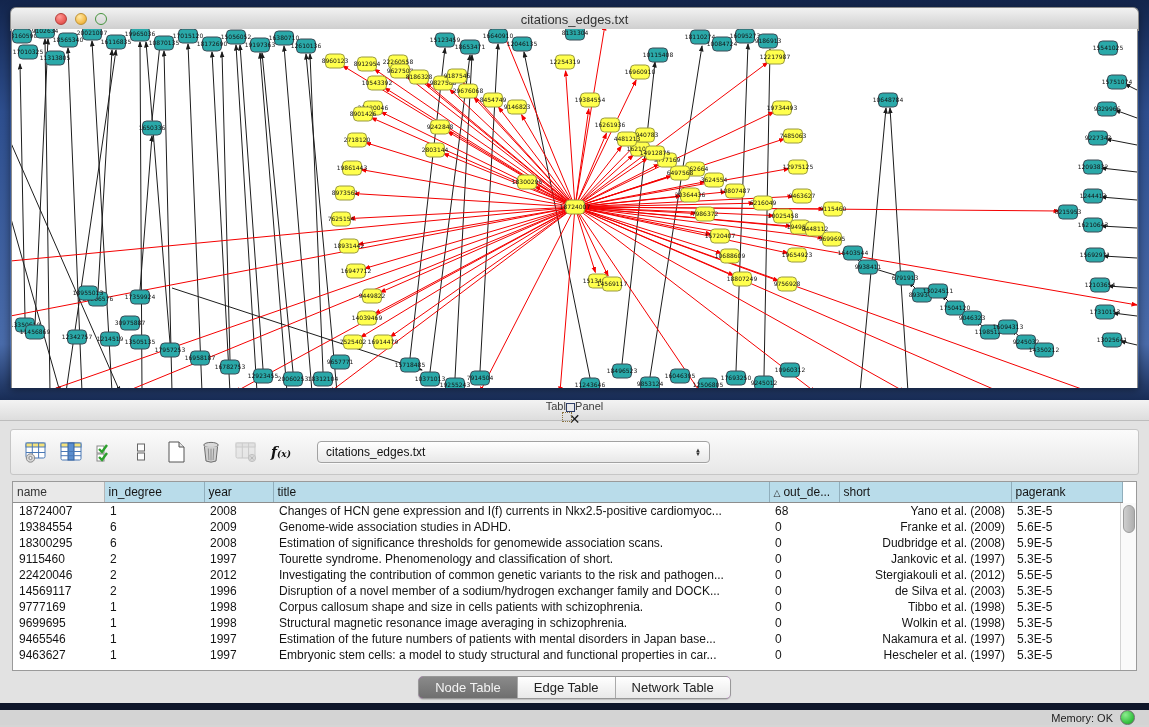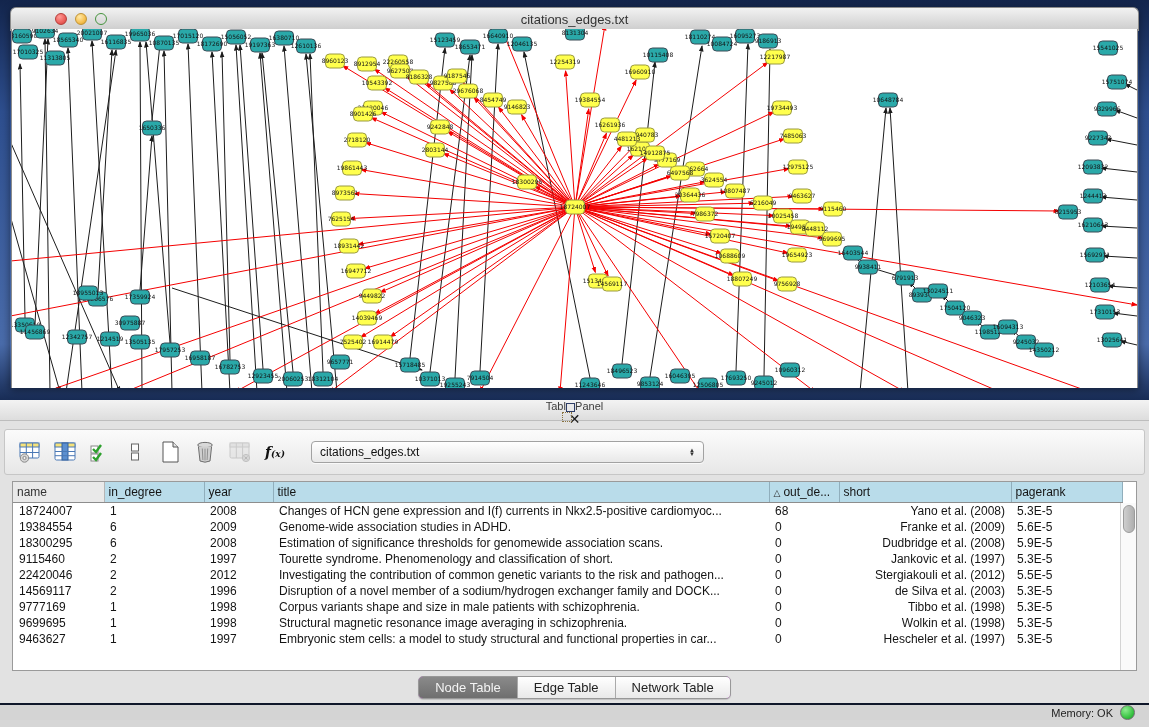--- a/index.html
+++ b/index.html
@@ -32,21 +32,21 @@
   
   .table-panel{flex:1;background:#e2e2e2;display:flex;flex-direction:column;}
   .panel-titlebar{height:20px;background:linear-gradient(#f3f3f3,#dddddd);border-bottom:1px solid #bdbdbd;
     display:flex;align-items:center;padding:0 10px;font-size:11px;color:#3c3c3c;flex-direction:column;}
   .panel-titlebar .spacer{flex:1;}
   .float-icon{width:13px;height:13px;position:relative;margin-right:12px;cursor:pointer;}
   .float-icon .b{position:absolute;left:0;top:0;width:8px;height:8px;border:1px dotted #8a7340;}
   .float-icon .f{position:absolute;right:0;bottom:0;width:7px;height:7px;border:1px solid #2e3d66;background:#e9e9e9;}
   .close-x{font-size:14px;font-weight:bold;color:#1a1a1a;cursor:pointer;line-height:1;}
 
-  .toolbar{margin:8px 4px 0;height:46px;flex:0 0 46px;display:flex;align-items:center;
+  .toolbar{margin:8px 10px 0;height:46px;flex:0 0 46px;display:flex;align-items:center;
     background:linear-gradient(#fbfbfb,#e7e7e7);border:1px solid #c6c6c6;border-radius:3px;padding:0 12px;box-sizing:border-box;}
   .tool{width:26px;height:26px;margin-right:9px;display:flex;align-items:center;justify-content:center;cursor:pointer;}
   .tool svg{display:block;}
   .tool.disabled{opacity:.45;cursor:default;}
   .fx{font-family:"DejaVu Serif",serif;font-style:italic;font-weight:bold;font-size:14px;color:#111;}
   .fx small{font-size:9px;}
   .dropdown{margin-left:14px;width:393px;height:22px;border:1px solid #a2a2a2;border-radius:4px;
     background:linear-gradient(#ffffff,#e8e8e8);display:flex;align-items:center;padding:0 8px;box-sizing:border-box;
     font-size:12px;color:#111;cursor:pointer;box-shadow:0 1px 0 rgba(255,255,255,.7);}
   .dropdown .val{flex:1;}
@@ -66,21 +66,21 @@
     background:linear-gradient(90deg,#cfcfcf,#aeaeae);border:1px solid #9b9b9b;}
 
   .tabs-row{height:32px;flex:0 0 32px;display:flex;align-items:center;justify-content:center;}
   .seg{display:flex;border:1px solid #989898;border-radius:5px;overflow:hidden;background:#d946ef;
     box-shadow:0 1px 1px rgba(0,0,0,.15);}
   .seg button{font-family:inherit;font-size:13px;padding:3px 16px;border:none;border-right:1px solid #aaa;
     background:linear-gradient(#ffffff,#e9e9e9);color:#222;cursor:pointer;}
   .seg button:last-child{border-right:none;}
   .seg button.active{background:linear-gradient(#8a8a8a,#6f6f6f);color:#f4f4f4;}
 
-  .statusbar{flex:1;background:#d4d4d4;border-top:2px solid #0f172a;display:flex;align-items:center;
+  .statusbar{flex:1;background:#d4d4d4;border-top:7px solid #0f172a;display:flex;align-items:center;
     justify-content:flex-end;padding:0 14px;font-size:11px;color:#222;gap:7px;}
   .mem-dot{width:13px;height:13px;border-radius:50%;border:1px solid #6d6d6d;
     background:radial-gradient(circle at 35% 30%,#8dec8f,#35c13f 65%,#23962c);}
 </style>
 </head>
 <body>
 
 <div class="app">
 
   <div class="graph-frame">
@@ -954,32 +954,41 @@
               <td>1996</td>
               <td>Disruption of a novel member of a sodium/hydrogen exchanger family and DOCK...</td>
               <td>0</td>
               <td class="c-short">de Silva et al. (2003)</td>
               <td>5.3E-5</td>
             </tr>
             <tr>
               <td>9777169</td>
               <td>1</td>
               <td>1998</td>
-              <td>Corpus variants shape and size in male patients with schizophrenia.</td>
+              <td>Corpus callosum shape and size in cells patients with schizophrenia.</td>
               <td>0</td>
               <td class="c-short">Tibbo et al. (1998)</td>
               <td>5.3E-5</td>
             </tr>
             <tr>
               <td>9699695</td>
               <td>1</td>
               <td>1998</td>
               <td>Structural magnetic resonance image averaging in schizophrenia.</td>
               <td>0</td>
               <td class="c-short">Wolkin et al. (1998)</td>
+              <td>5.3E-5</td>
+            </tr>
+            <tr>
+              <td>9465546</td>
+              <td>1</td>
+              <td>1997</td>
+              <td>Estimation of the future numbers of patients with mental disorders in Japan base...</td>
+              <td>0</td>
+              <td class="c-short">Nakamura et al. (1997)</td>
               <td>5.3E-5</td>
             </tr>
             <tr>
               <td>9463627</td>
               <td>1</td>
               <td>1997</td>
               <td>Embryonic stem cells: a model to study structural and functional properties in car...</td>
               <td>0</td>
               <td class="c-short">Hescheler et al. (1997)</td>
               <td>5.3E-5</td>

